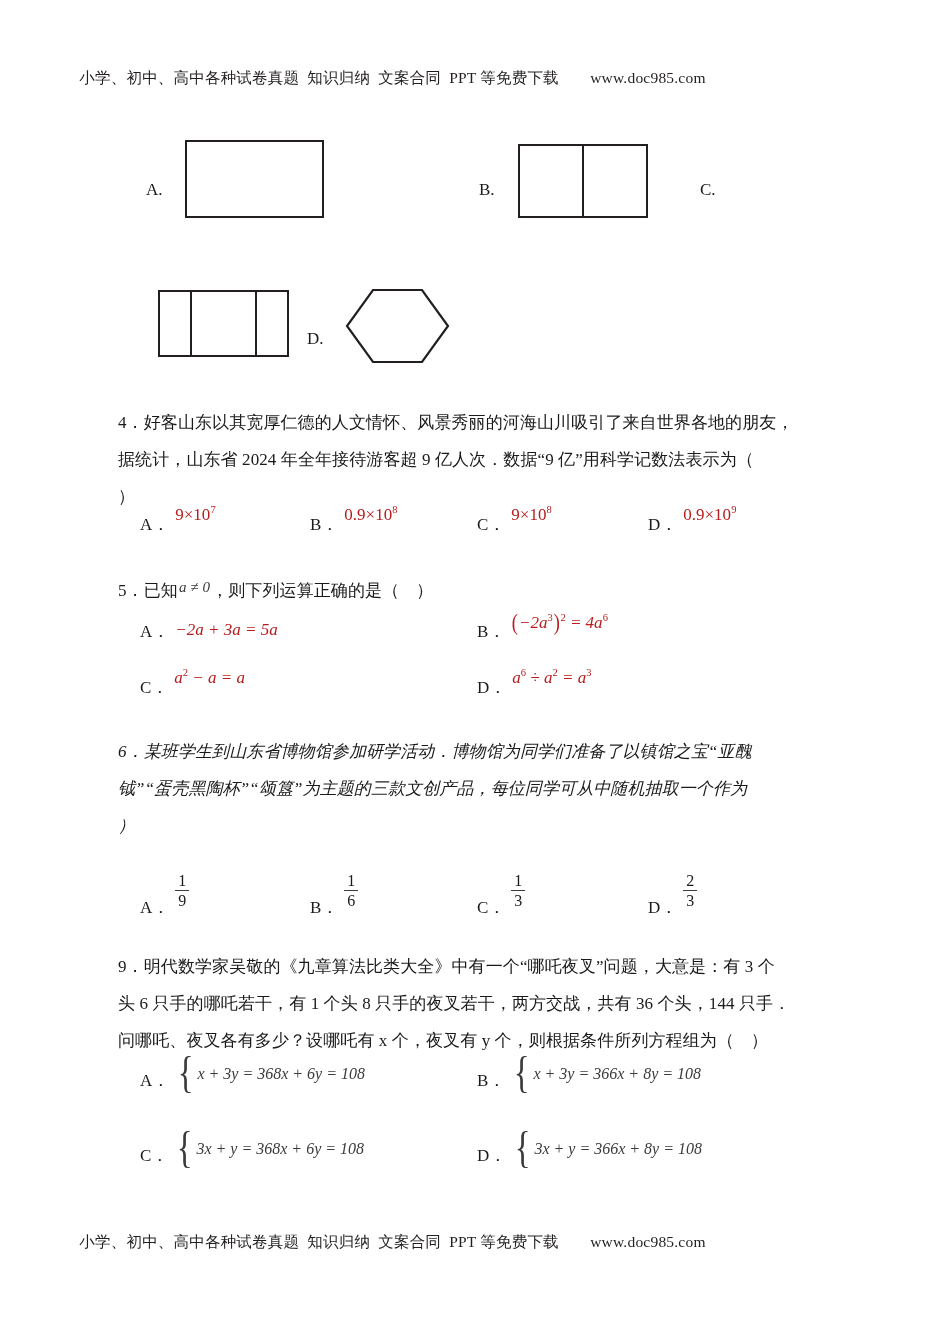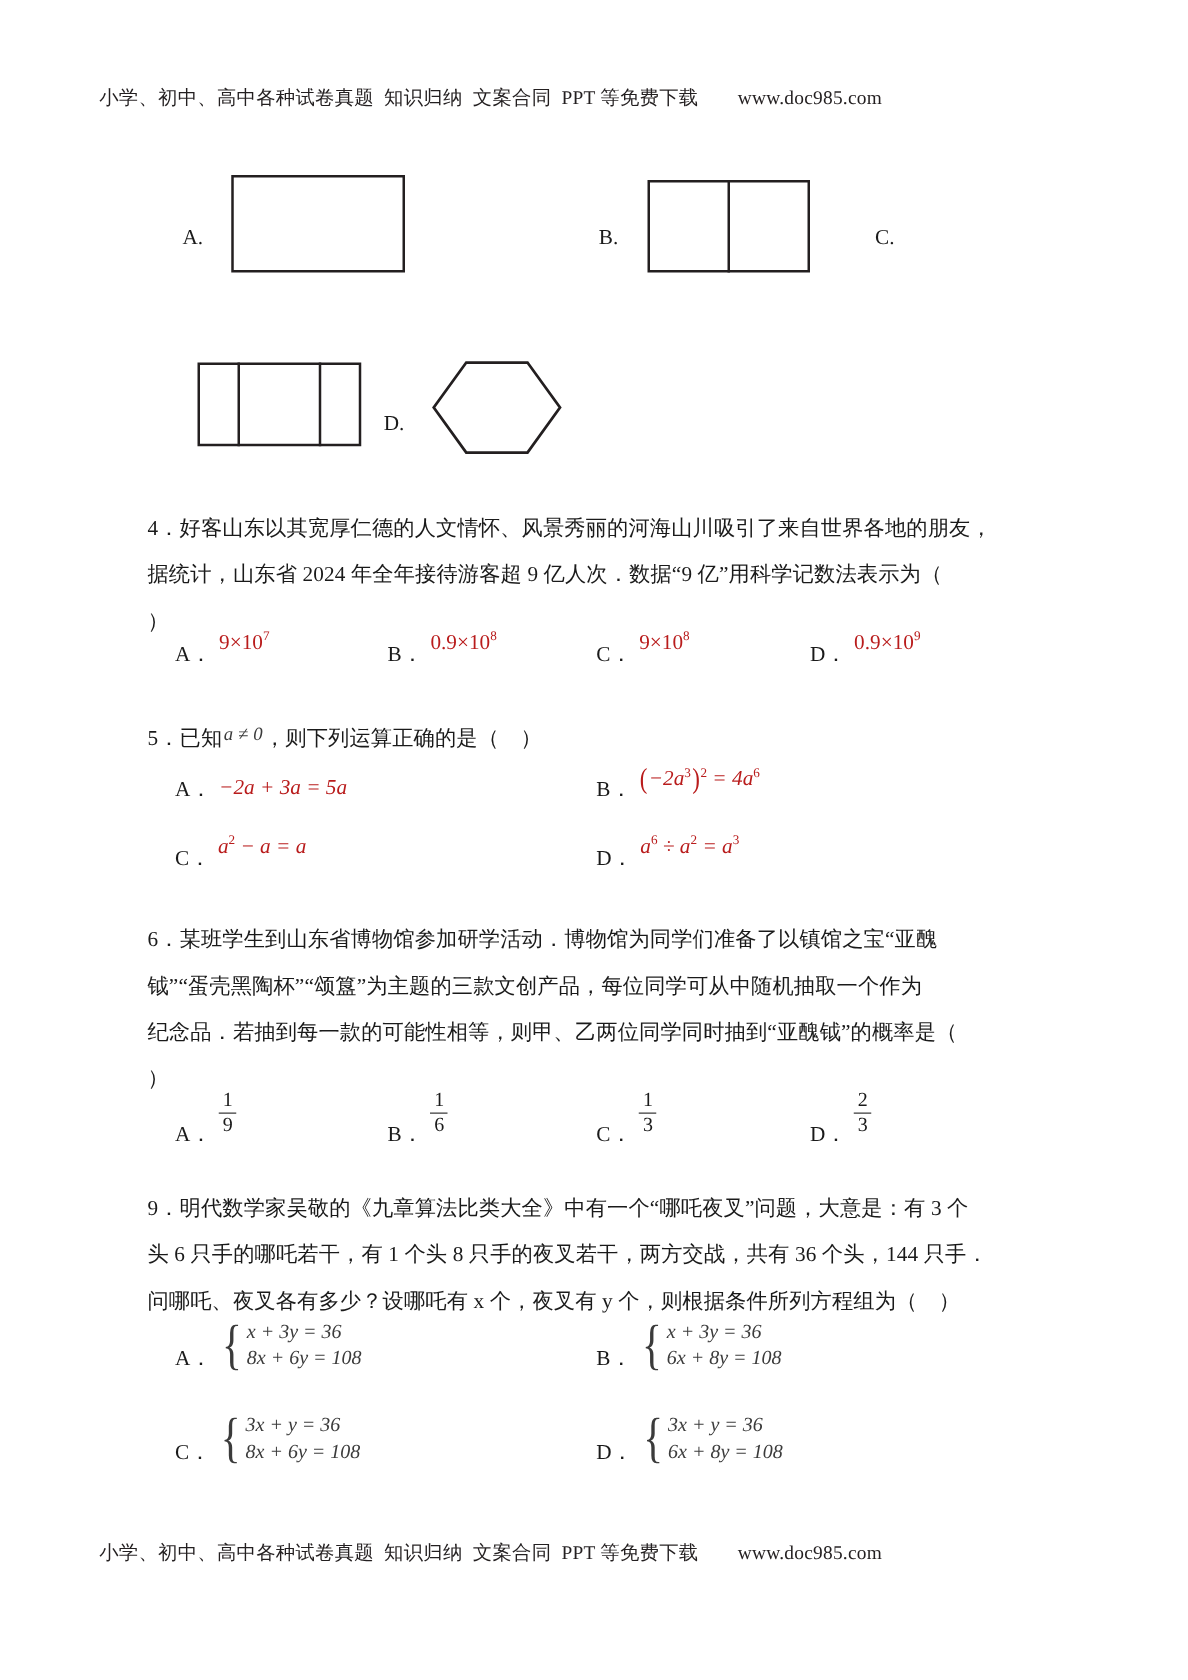--- a/index.html
+++ b/index.html
@@ -123,21 +123,21 @@
     font-size: 44px;
     line-height: 0.82;
     font-style: normal;
     font-family: "Liberation Serif", "DejaVu Serif", serif;
     transform: scaleX(0.75);
     margin-right: 1px;
     color: #3b3b3b;
   }
   .sys .eqs {
     display: flex;
-    flex-direction: column;
+    flex-direction: row;
     justify-content: center;
     font-size: 16px;
     line-height: 21px;
     white-space: nowrap;
   }
 
   
   .fig {
     position: absolute;
     box-sizing: border-box;
@@ -256,24 +256,23 @@
     </div>
 
     <div class="opt" style="left:337px; top:55px;">
       <span class="opt-label">D．</span>
       <span class="math" style="font-size:17px; position:relative; top:-8px;">
         <span>a</span><sup class="exp">6</sup><span> ÷ a</span><sup class="exp">2</sup><span> = a</span><sup class="exp">3</sup>
       </span>
     </div>
   </div>
 
-  <div class="qtext" style="left:118px; top:733px; width:730px;">
+  <div class="qtext" style="left:118px; top:733px; width:730px;font-style:italic;">
     <div class="qline">6．某班学生到山东省博物馆参加研学活动．博物馆为同学们准备了以镇馆之宝“亚醜</div>
     <div class="qline">钺”“蛋壳黑陶杯”“颂簋”为主题的三款文创产品，每位同学可从中随机抽取一个作为</div>
-    <div class="qline">纪念品．若抽到每一款的可能性相等，则甲、乙两位同学同时抽到“亚醜钺”的概率是（</div>
     <div class="qline">）</div>
   </div>
 
   <div class="opt-row" style="top:878px; height:46px;">
 
     <div class="opt" style="left:0px; top:0px;">
       <span class="opt-label">A．</span>
       <span class="frac">
         <span class="top">1</span>
         <span class="bar"></span>

